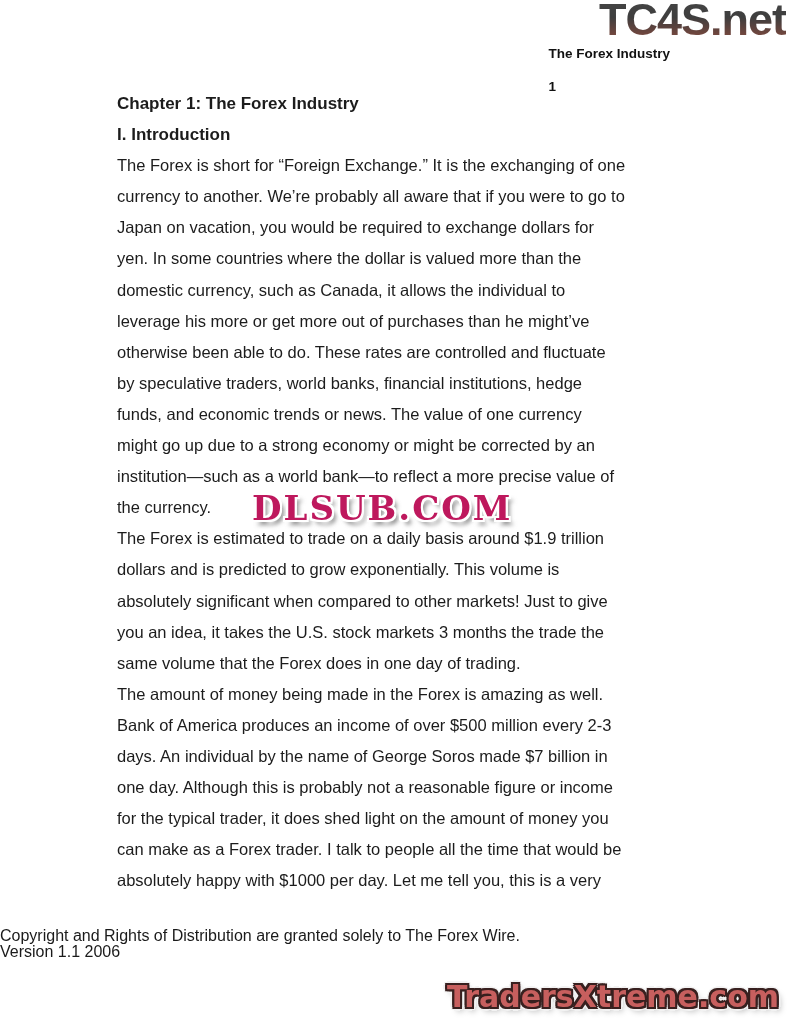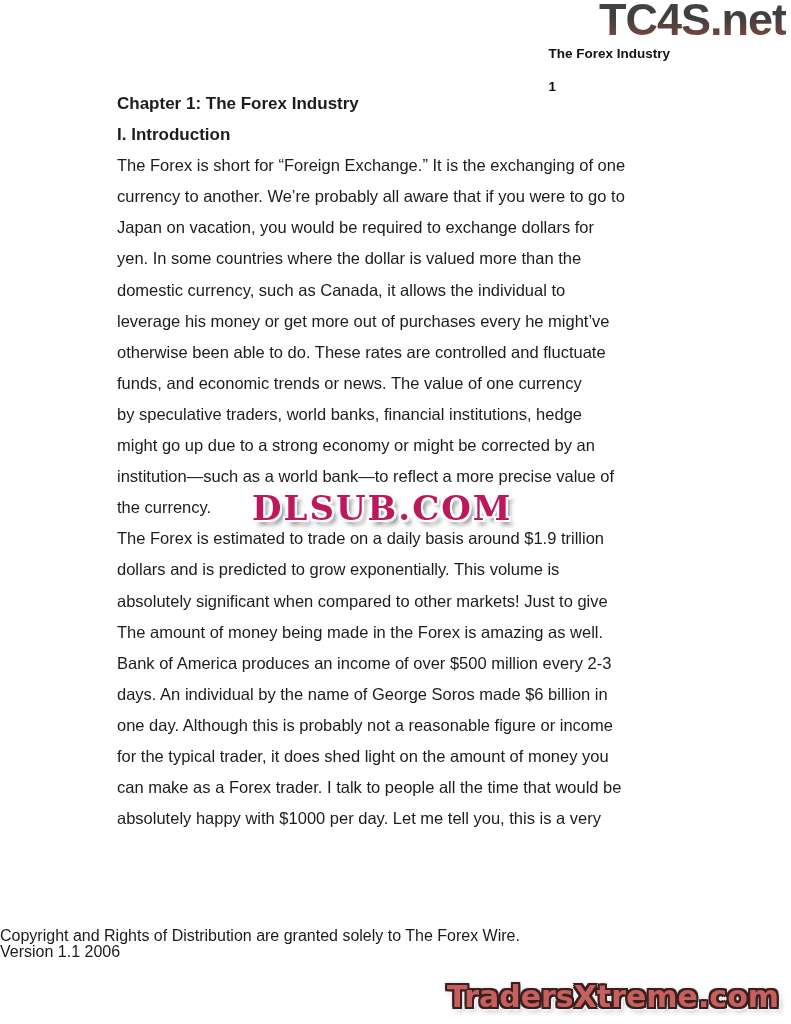--- a/index.html
+++ b/index.html
@@ -77,33 +77,35 @@
 
   <div class="content">
     <div class="heading">Chapter 1: The Forex Industry</div>
     <div class="heading">I. Introduction</div>
     <div>
         <div class="body-line">The Forex is short for “Foreign Exchange.” It is the exchanging of one</div>
         <div class="body-line">currency to another. We’re probably all aware that if you were to go to</div>
         <div class="body-line">Japan on vacation, you would be required to exchange dollars for</div>
         <div class="body-line">yen. In some countries where the dollar is valued more than the</div>
         <div class="body-line">domestic currency, such as Canada, it allows the individual to</div>
-        <div class="body-line">leverage his money or get more out of purchases every he might’ve</div>
+        <div class="body-line">leverage his more or get more out of purchases than he might’ve</div>
         <div class="body-line">otherwise been able to do. These rates are controlled and fluctuate</div>
+        <div class="body-line">by speculative traders, world banks, financial institutions, hedge</div>
         <div class="body-line">funds, and economic trends or news. The value of one currency</div>
-        <div class="body-line">by speculative traders, world banks, financial institutions, hedge</div>
         <div class="body-line">might go up due to a strong economy or might be corrected by an</div>
         <div class="body-line">institution—such as a world bank—to reflect a more precise value of</div>
         <div class="body-line">the currency.</div>
         <div class="body-line">The Forex is estimated to trade on a daily basis around $1.9 trillion</div>
         <div class="body-line">dollars and is predicted to grow exponentially. This volume is</div>
         <div class="body-line">absolutely significant when compared to other markets! Just to give</div>
+        <div class="body-line">you an idea, it takes the U.S. stock markets 3 months the trade the</div>
+        <div class="body-line">same volume that the Forex does in one day of trading.</div>
         <div class="body-line">The amount of money being made in the Forex is amazing as well.</div>
         <div class="body-line">Bank of America produces an income of over $500 million every 2-3</div>
-        <div class="body-line">days. An individual by the name of George Soros made $6 billion in</div>
+        <div class="body-line">days. An individual by the name of George Soros made $7 billion in</div>
         <div class="body-line">one day. Although this is probably not a reasonable figure or income</div>
         <div class="body-line">for the typical trader, it does shed light on the amount of money you</div>
         <div class="body-line">can make as a Forex trader. I talk to people all the time that would be</div>
         <div class="body-line">absolutely happy with $1000 per day. Let me tell you, this is a very</div>
       </div>
   </div>
 
   <div class="watermark">DLSUB.COM</div>
 
   <div class="footer">

